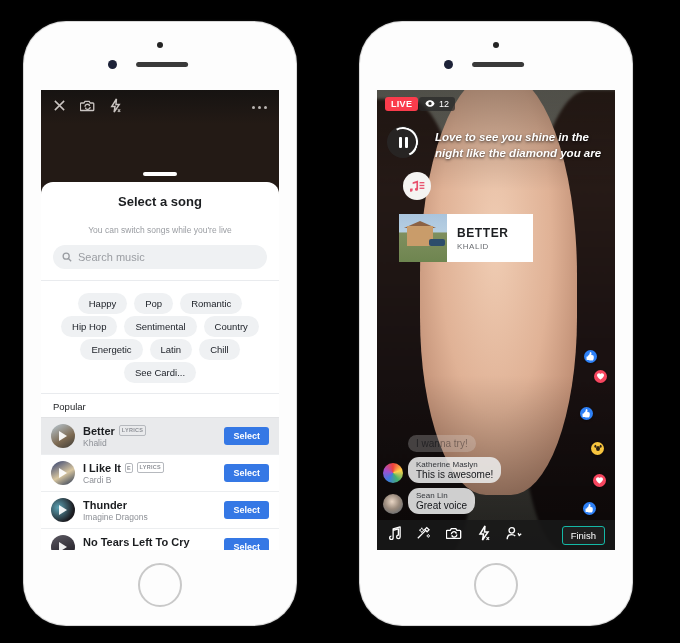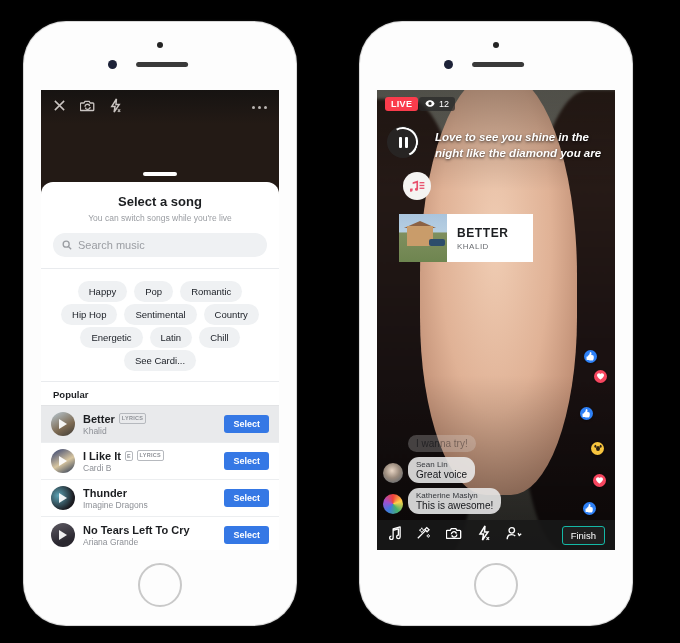--- a/index.html
+++ b/index.html
@@ -80,42 +80,42 @@
   }
   .grabber {
     width: 34px; height: 4px; border-radius: 2px; background: #fff;
     position: absolute; left: 50%; transform: translateX(-50%); top: -10px;
   }
   .sheet-title {
     text-align: center; font-size: 13px; font-weight: bold; color: #1c1e21;
     margin-top: 12px;
   }
   .sheet-sub {
-    text-align: center; font-size: 8.5px; color: #9a9da2; margin-top: 4px;
+    text-align: center; font-size: 8.5px; color: #9a9da2; margin-top: 16px;
   }
   .search {
     margin: 10px 12px 0; height: 24px; border-radius: 12px;
     background: #eff1f3; display: flex; align-items: center; gap: 6px;
     padding: 0 9px;
   }
   .search .ph { font-size: 11px; color: #9a9da2; }
   .search svg { stroke: #9a9da2; fill: none; stroke-width: 1.6; }
 
   .chips {
     display: flex; flex-wrap: wrap; justify-content: center;
     gap: 2px 7px; padding: 12px 12px 10px;
     border-top: 1px solid #e9ebee; margin-top: 11px;
   }
   .chip {
     background: #eff1f3; color: #20242b; font-size: 9.5px;
     padding: 5px 11px; border-radius: 12px; white-space: nowrap;
   }
 
   .sec-head {
-    font-size: 9.5px; font-weight: bold; color: #1c1e21;
+    font-size: 9.5px; font-weight: normal; color: #1c1e21;
     padding: 7px 12px 5px; border-top: 1px solid #e9ebee;
   }
   .songs { flex: 1; overflow: hidden; }
   .song {
     display: flex; align-items: center; gap: 8px;
     padding: 6px 10px; border-top: 1px solid #eceef0;
   }
   .song.sel { background: #e9eaec; border-top-color: #e2e3e5; }
   .art {
     width: 24px; height: 24px; border-radius: 50%; flex: none;
@@ -492,31 +492,31 @@
       </div>
 
       <div class="comments">
         <div class="cmt faded">
           <div class="av" style="visibility:hidden"></div>
           <div class="bubble">
             <div class="tx">I wanna try!</div>
           </div>
         </div>
         <div class="cmt">
+          <div class="av av2"></div>
+          <div class="bubble">
+            <div class="nm">Katherine Maslyn</div>
+            <div class="tx">This is awesome!</div>
+          </div>
+        </div>
+        <div class="cmt">
           <div class="av av1"></div>
           <div class="bubble">
             <div class="nm">Sean Lin</div>
             <div class="tx">Great voice</div>
-          </div>
-        </div>
-        <div class="cmt">
-          <div class="av av2"></div>
-          <div class="bubble">
-            <div class="nm">Katherine Maslyn</div>
-            <div class="tx">This is awesome!</div>
           </div>
         </div>
       </div>
 
       <div class="live-toolbar">
         <span>
           <svg width="14" height="14" viewBox="0 0 16 16">
             <path d="M5 11.5 a2 2 0 1 0 2 2 V5 l6 -1.8 v7.3 a2 2 0 1 0 2 2 V1 L7 3.2 v8.3" stroke-linejoin="round"></path>
           </svg>
         </span>

